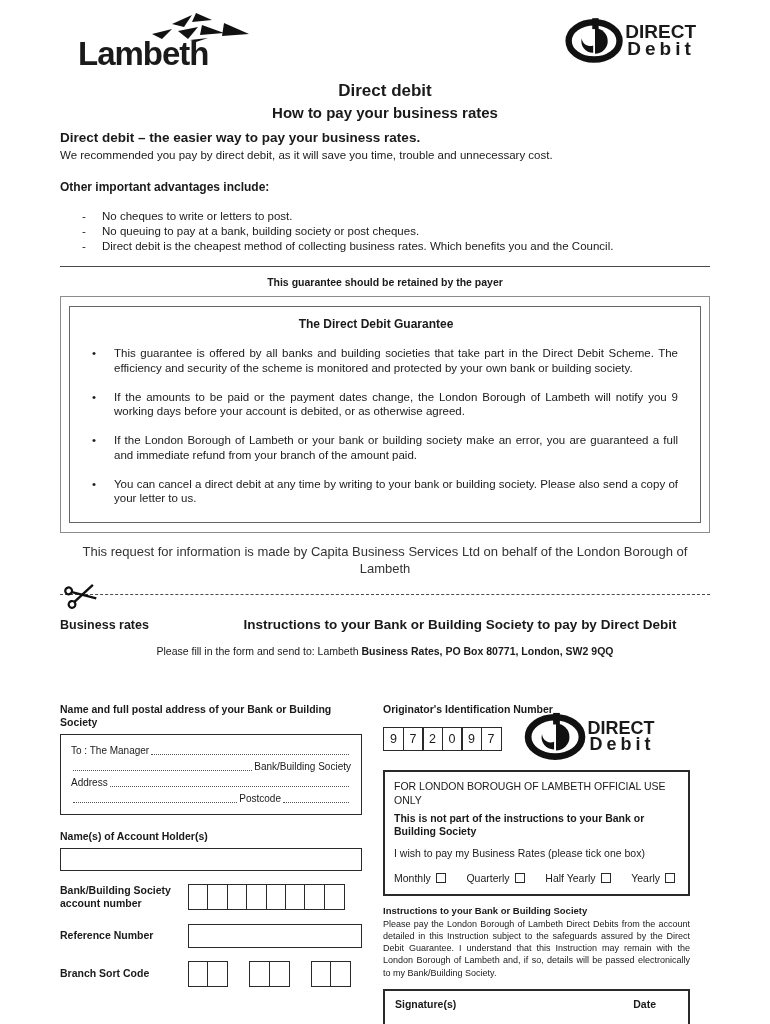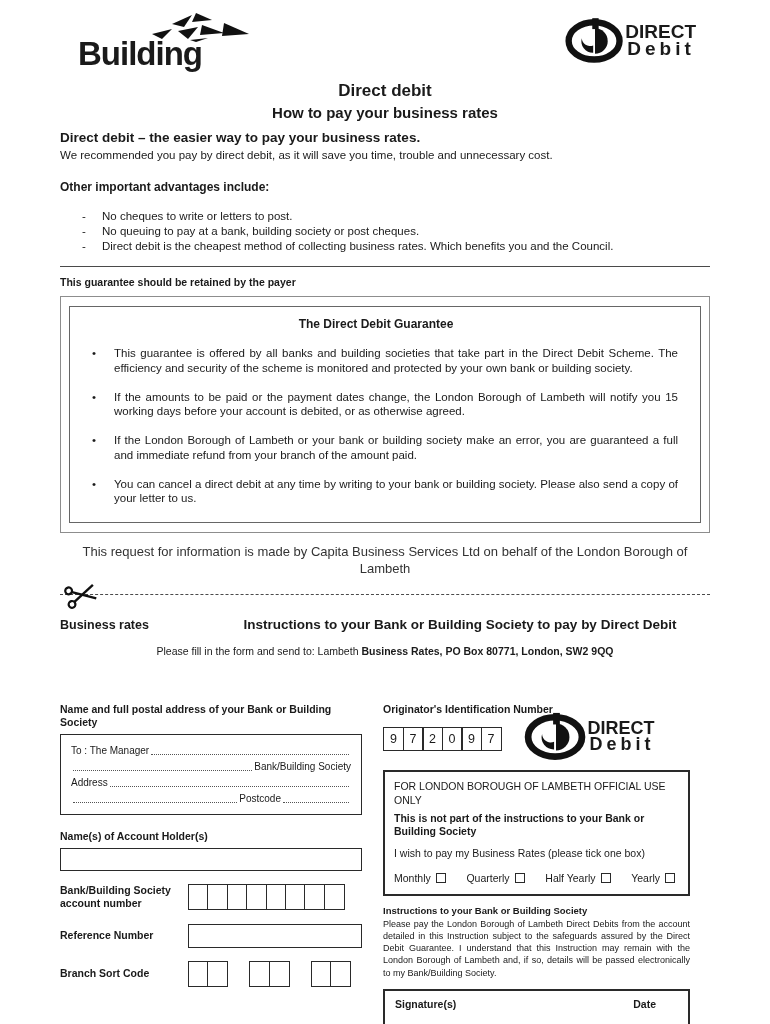--- a/index.html
+++ b/index.html
@@ -27,21 +27,21 @@
 
   .intro-heading { font-size:13.5px; font-weight:bold; margin-top:7px; }
   .intro-line    { margin-top:2px; }
   .join-para     { margin-top:14px; }
   .adv-heading   { font-size:12px; font-weight:bold; margin-top:17px; }
   .adv-list      { margin-top:14px; }
   .adv-item      { display:flex; }
   .adv-dash      { width:20px; padding-left:22px; box-sizing:content-box; flex:0 0 auto; }
 
   .sep { border:none; border-top:1.5px solid #4a4a4a; margin-top:13px; }
-  .retain-note { font-weight:bold; font-size:10.5px; margin-top:9px; }
+  .retain-note { text-align:center; font-weight:bold; font-size:10.5px; margin-top:9px; }
 
   .guarantee-outer { border:1.5px solid #8d8d8d; margin-top:6px; padding:9px 8px; }
   .guarantee-inner { border:1.5px solid #666666; padding:10px 22px 16px 4px; }
   .g-title  { text-align:center; font-weight:bold; font-size:12px; }
   .g-bullet { display:flex; margin-top:14px; text-align:justify; }
   .g-dot    { flex:0 0 40px; text-align:center; }
 
   .capita-note { text-align:center; font-size:13px; margin-top:11px; color:#333; }
   .cut-line { position:relative; border-top:1.3px dashed #4a4a4a; margin-top:17px; }
   .scissors { position:absolute; left:4px; top:-13px; }
@@ -107,21 +107,21 @@
         <g fill="#111">
           <polygon points="26,12 46,3 38,15"></polygon>
           <polygon points="50,1 66,8 46,10"></polygon>
           <polygon points="6,22 26,17 16,27"></polygon>
           <polygon points="32,19 52,15 42,27"></polygon>
           <polygon points="56,13 78,21 54,23"></polygon>
           <polygon points="78,11 103,22 76,24"></polygon>
           <polygon points="44,28 62,26 50,30"></polygon>
         </g>
       </svg>
-      <span class="lambeth-text">Building</span>
+      <span class="lambeth-text">Lambeth</span>
     </div>
     <div class="dd-logo top">
       <svg width="60" height="48" viewBox="0 0 66 52">
         <ellipse cx="32" cy="27" rx="28" ry="20.5" fill="#ffffff" stroke="#111" stroke-width="7"></ellipse>
         <rect x="30" y="2" width="7" height="12" fill="#111"></rect>
         <path d="M33 13 A 14 14 0 0 1 33 41 Z" fill="#111"></path>
         <path d="M31 40 A 12.5 12.5 0 0 1 18.5 24 A 9 9 0 0 0 31 32 Z" fill="#111"></path>
       </svg>
       <div class="dd-words">
         <span class="w1">DIRECT</span>
@@ -157,21 +157,21 @@
 
   <div class="guarantee-outer">
     <div class="guarantee-inner">
       <div class="g-title">The Direct Debit Guarantee</div>
       <div class="g-bullet">
         <span class="g-dot">•</span>
         <span>This guarantee is offered by all banks and building societies that take part in the Direct Debit Scheme.  The efficiency and security of the scheme is monitored and protected by your own bank or building society.</span>
       </div>
       <div class="g-bullet">
         <span class="g-dot">•</span>
-        <span>If the amounts to be paid or the payment dates change, the London Borough of Lambeth will notify you 15 working days before your account is debited, or as otherwise agreed.</span>
+        <span>If the amounts to be paid or the payment dates change, the London Borough of Lambeth will notify you 9 working days before your account is debited, or as otherwise agreed.</span>
       </div>
       <div class="g-bullet">
         <span class="g-dot">•</span>
         <span>If the London Borough of Lambeth or your bank or building society make an error, you are guaranteed a full and immediate refund from your branch of the amount paid.</span>
       </div>
       <div class="g-bullet">
         <span class="g-dot">•</span>
         <span>You can cancel a direct debit at any time by writing to your bank or building society.  Please also send a copy of your letter to us.</span>
       </div>
     </div>

